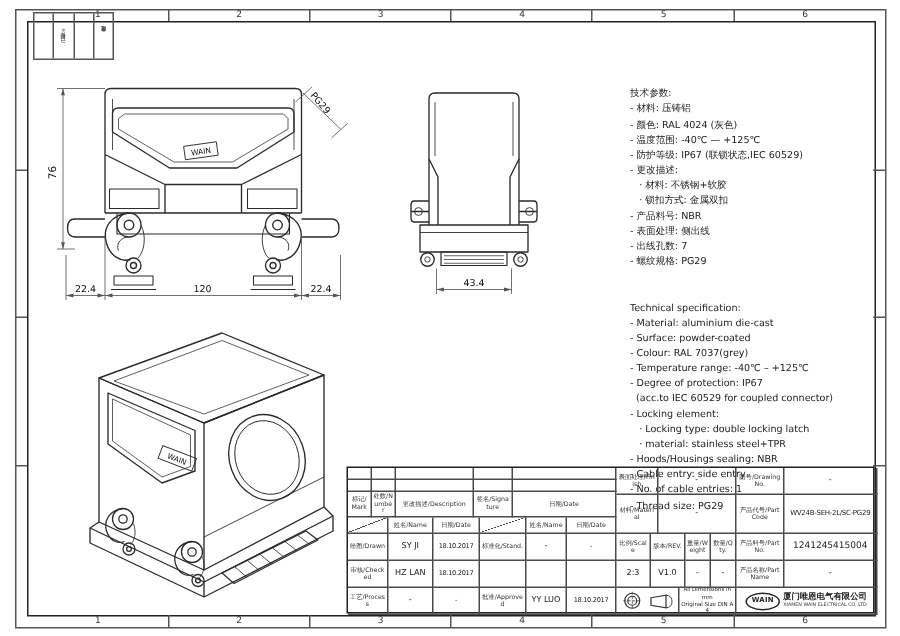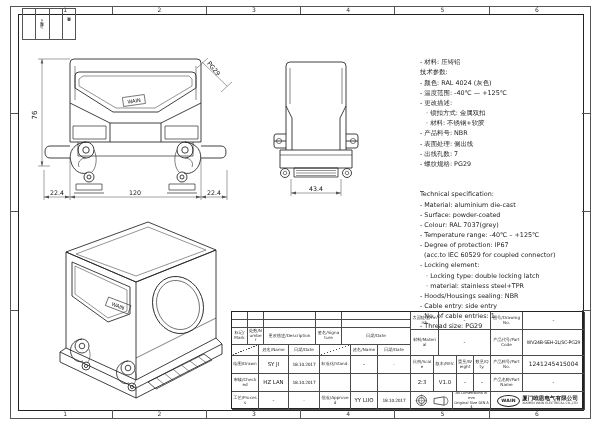--- a/index.html
+++ b/index.html
@@ -209,21 +209,21 @@
         <circle cx="96" cy="177" r="1.6"></circle>
       <path d="M99,161 C101,167 100,172 97,175" stroke-width="0.55"></path>
     </g>
     <g transform="rotate(21 82 96)">
       <rect x="70" y="91" width="24" height="9" stroke="#2b2b2b" stroke-width="0.6" fill="none"></rect>
       <text x="82" y="97.8" font-size="5" text-anchor="middle">WAIN</text>
     </g>
   </svg>
 
   <div class="specs">
-    <div><div>- 材料: 压铸铝</div><div>技术参数:</div><div>- 颜色: RAL 4024 (灰色)</div><div>- 温度范围: -40℃ — +125℃</div><div>- 更改描述:</div><div>   · 锁扣方式: 金属双扣</div><div>   · 材料: 不锈钢+软胶</div><div>- 产品料号: NBR</div><div>- 表面处理: 侧出线</div><div>- 出线孔数: 7</div><div>- 螺纹规格: PG29</div></div>
+    <div><div>技术参数:</div><div>- 材料: 压铸铝</div><div>- 颜色: RAL 4024 (灰色)</div><div>- 温度范围: -40℃ — +125℃</div><div>- 防护等级: IP67 (联锁状态,IEC 60529)</div><div>- 更改描述:</div><div>   · 材料: 不锈钢+软胶</div><div>   · 锁扣方式: 金属双扣</div><div>- 产品料号: NBR</div><div>- 表面处理: 侧出线</div><div>- 出线孔数: 7</div><div>- 螺纹规格: PG29</div></div>
     <div><div>Technical specification:</div><div>- Material: aluminium die-cast</div><div>- Surface: powder-coated</div><div>- Colour: RAL 7037(grey)</div><div>- Temperature range: -40℃ – +125℃</div><div>- Degree of protection: IP67</div><div>  (acc.to IEC 60529 for coupled connector)</div><div>- Locking element:</div><div>   · Locking type: double locking latch</div><div>   · material: stainless steel+TPR</div><div>- Hoods/Housings sealing: NBR</div><div>- Cable entry: side entry</div><div>- No. of cable entries: 1</div><div>- Thread size: PG29</div></div>
   </div>
 
   <div class="tblock">
 
     <div class="cell" style="left:0;top:0;width:16px;height:8px"></div>
     <div class="cell" style="left:16px;top:0;width:16px;height:8px"></div>
     <div class="cell" style="left:32px;top:0;width:52px;height:8px"></div>
     <div class="cell" style="left:84px;top:0;width:26px;height:8px"></div>
     <div class="cell" style="left:110px;top:0;width:69px;height:8px"></div>

